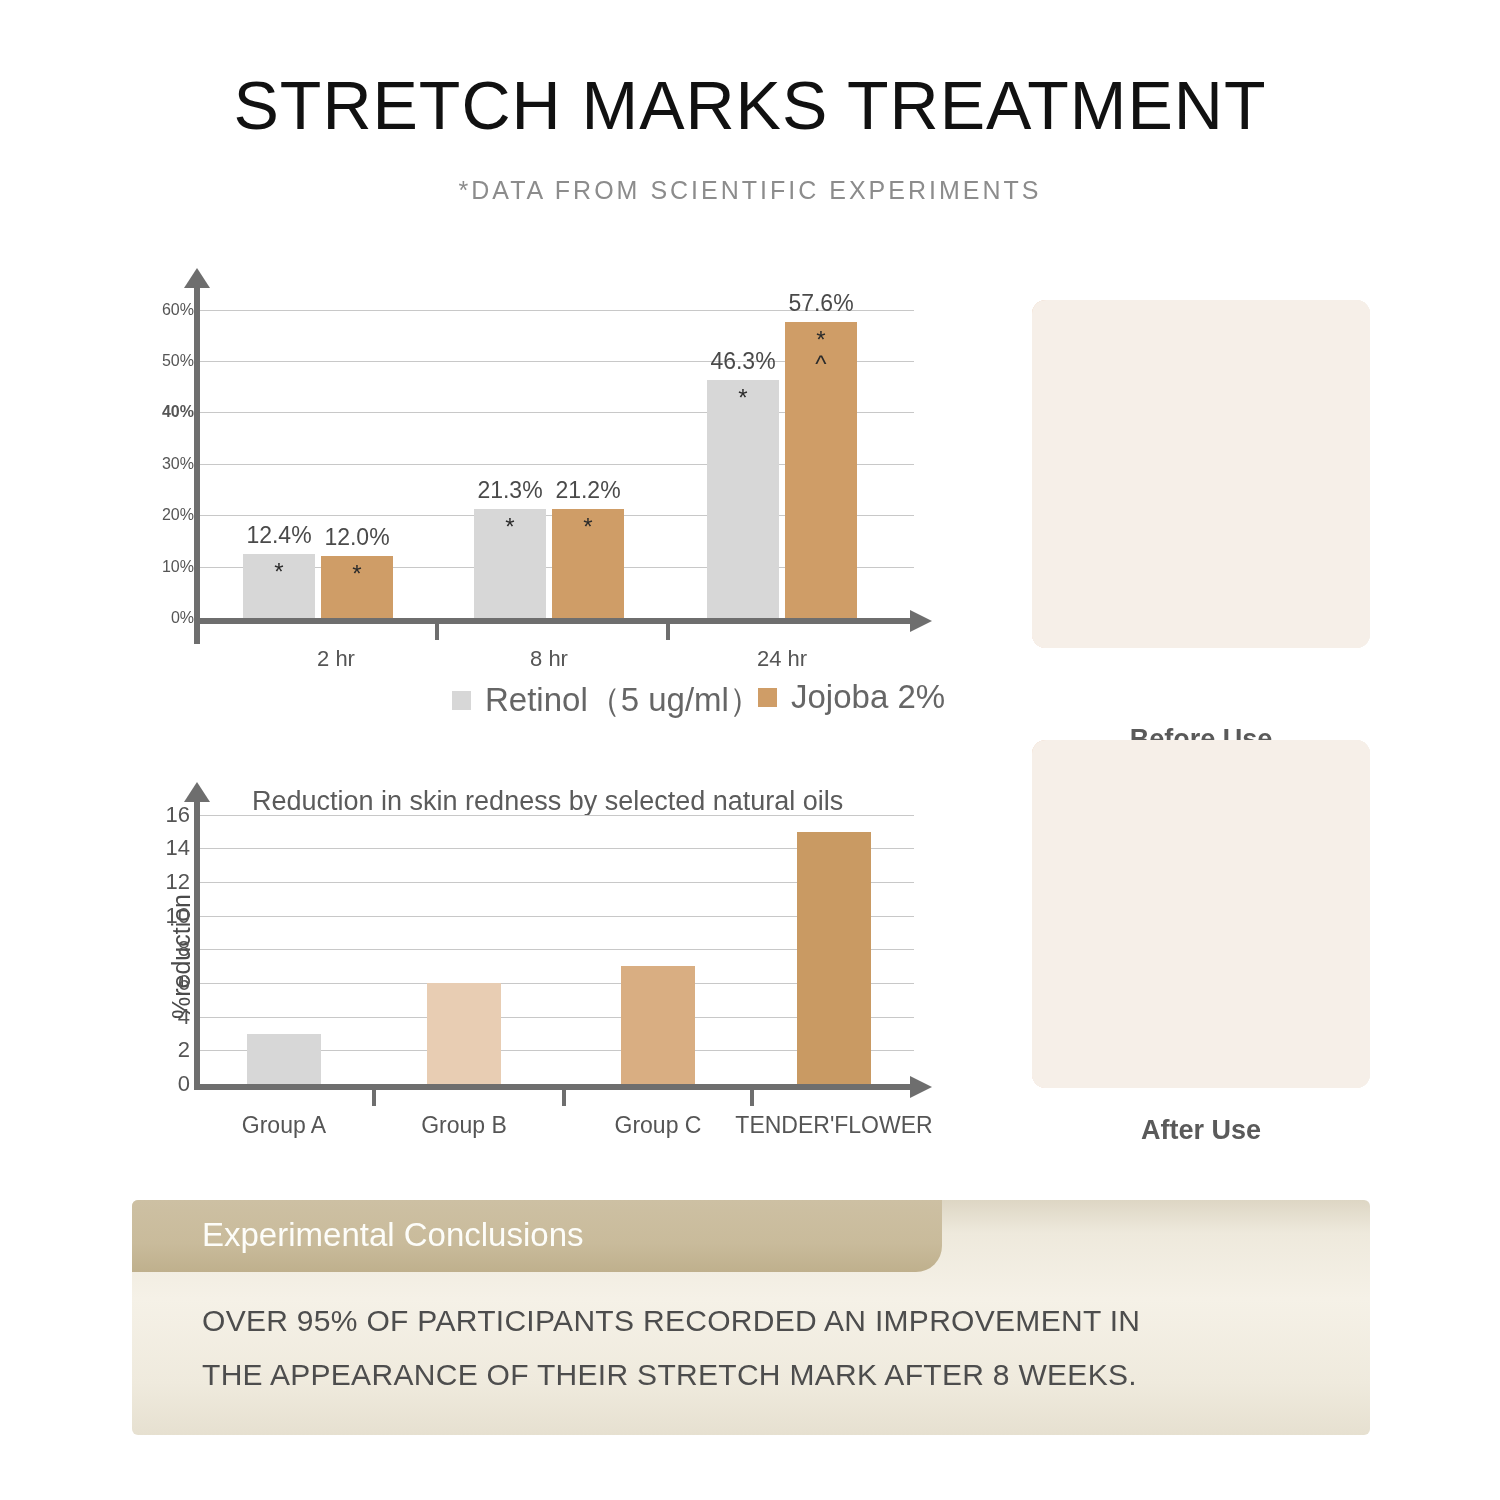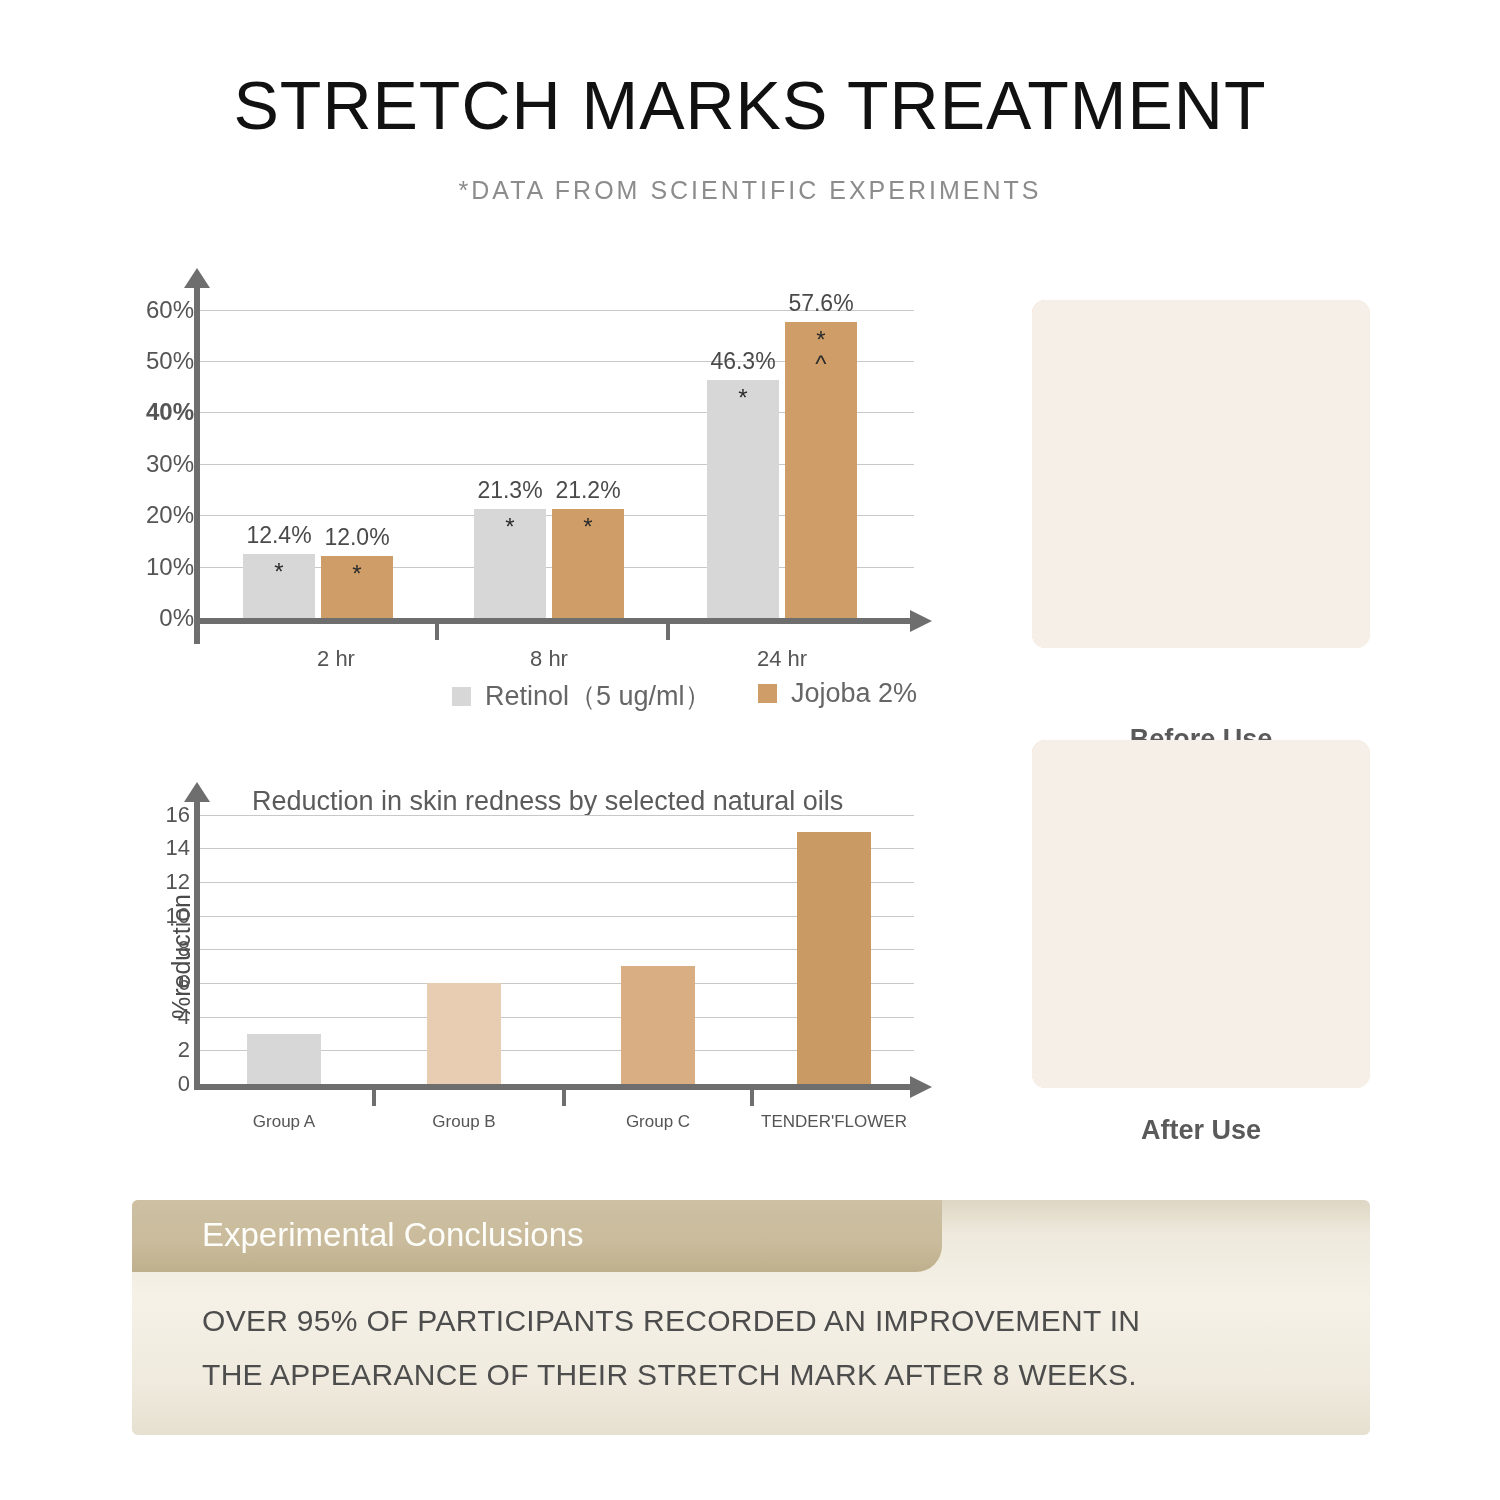--- a/index.html
+++ b/index.html
@@ -45,21 +45,21 @@
     background: #6e6e6e;
   }
   .xaxis-arrow {
     position: absolute; left: 778px; top: 342px;
     width: 0; height: 0;
     border-top: 11px solid transparent; border-bottom: 11px solid transparent;
     border-left: 22px solid #6e6e6e;
   }
   .ytick {
     position: absolute; right: 0; width: 56px;
-    text-align: right; font-size: 24px; color: #555;
+    text-align: right; font-size: 16px; color: #555;
     transform: translateY(-50%);
   }
   .c1-ytick-wrap { position: absolute; left: 0; top: 24px; width: 62px; height: 330px; }
 
   .bar { position: absolute; bottom: 0; }
   .bar-gray { background: #d7d7d7; }
   .bar-tan  { background: #cf9d67; }
   .bar-lbl {
     position: absolute; white-space: nowrap;
     font-size: 23px; color: #4a4a4a; text-align: center;
@@ -73,21 +73,21 @@
   .xtick-mark { position: absolute; top: 356px; width: 4px; height: 16px; background: #6e6e6e; }
   .xcat {
     position: absolute; top: 378px; font-size: 22px; color: #555;
     text-align: center; transform: translateX(-50%); white-space: nowrap;
   }
 
   
   .legend { position: absolute; left: 132px; top: 676px; width: 820px; height: 44px; }
   .lg-item { position: absolute; display: flex; align-items: center; gap: 14px; }
   .lg-swatch { width: 19px; height: 19px; display: inline-block; }
-  .lg-text { font-size: 27px; color: #666; white-space: nowrap; }
+  .lg-text { font-size: 33px; color: #666; white-space: nowrap; }
 
   
   .chart2 { position: absolute; left: 132px; top: 782px; width: 820px; height: 380px; }
   .c2-title {
     position: absolute; left: 120px; top: 4px;
     font-size: 27px; color: #5b5b5b; white-space: nowrap;
   }
   .c2-ylab {
     position: absolute; left: -46px; top: 160px;
     font-size: 25px; color: #4a4a4a;
@@ -108,21 +108,21 @@
   .c2-xaxis-arrow {
     position: absolute; left: 778px; top: 294px; width: 0; height: 0;
     border-top: 11px solid transparent; border-bottom: 11px solid transparent;
     border-left: 22px solid #6e6e6e;
   }
   .c2-ytick {
     position: absolute; right: 0; width: 52px; text-align: right;
     font-size: 22px; color: #555; transform: translateY(-50%);
   }
   .c2-xcat {
-    position: absolute; top: 330px; font-size: 17px; color: #555;
+    position: absolute; top: 330px; font-size: 23px; color: #555;
     text-align: center; transform: translateX(-50%); white-space: nowrap;
   }
   .c2-xtick { position: absolute; top: 308px; width: 4px; height: 16px; background: #6e6e6e; }
 
   
   .photo-card {
     position: absolute; width: 338px; height: 348px;
     border-radius: 14px; overflow: hidden;
     background: #f2ece4;
   }

